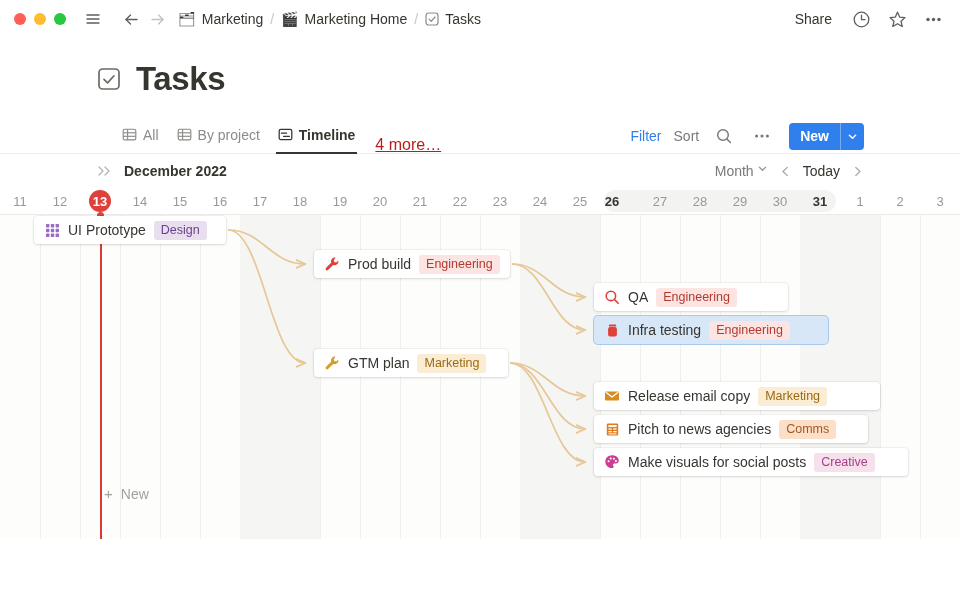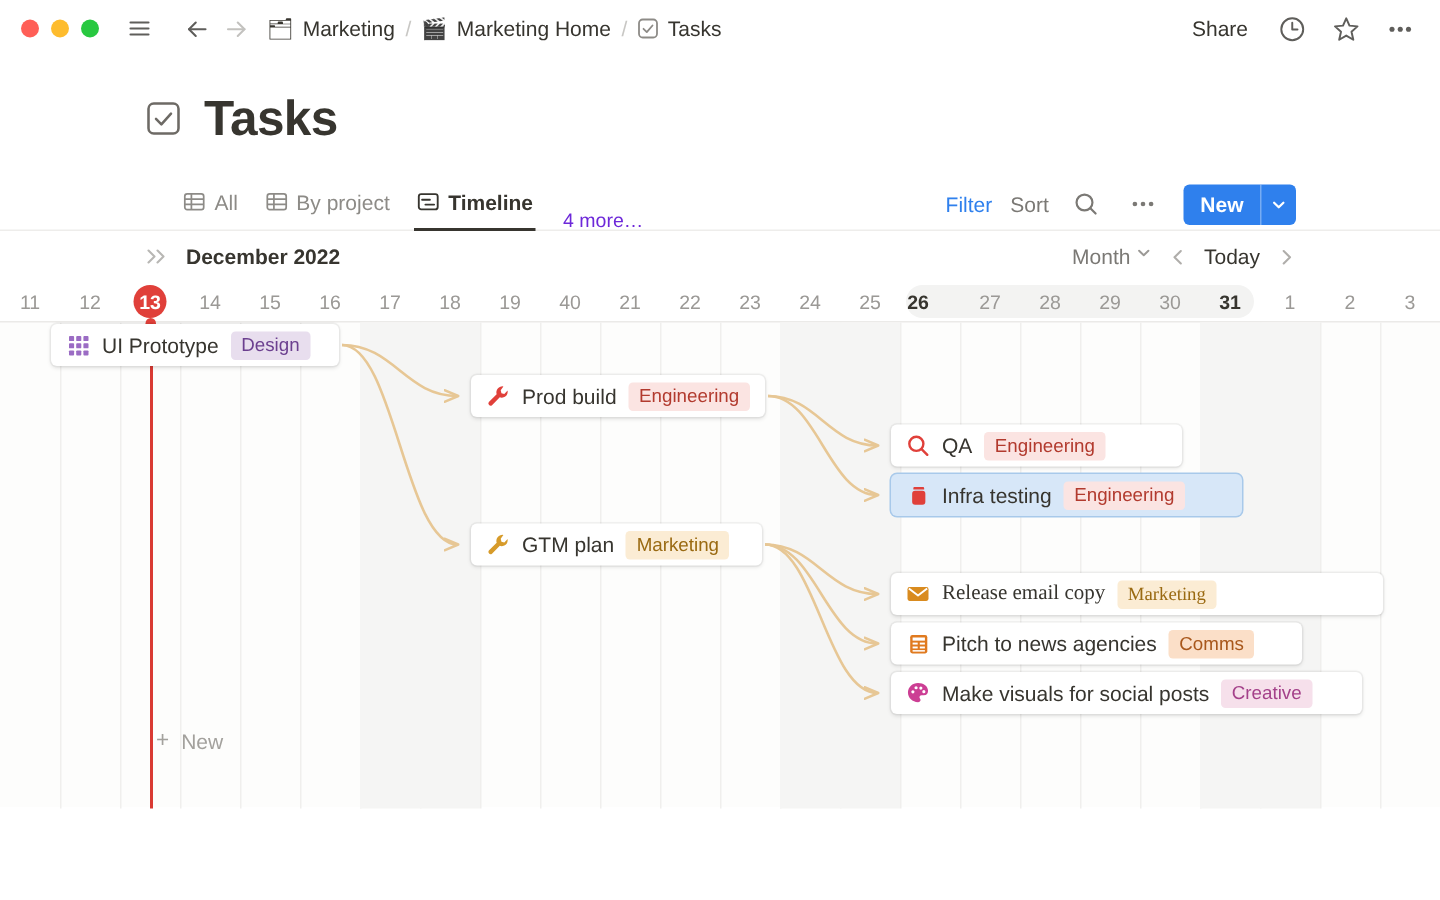--- a/index.html
+++ b/index.html
@@ -65,21 +65,21 @@
   }
   .tabs { display: flex; align-items: flex-end; gap: 14px; height: 36px; }
   .tab {
     display: flex; align-items: center; gap: 6px;
     font-size: 14px; color: #8d8b87;
     height: 36px; padding: 0 2px;
     border-bottom: 2px solid transparent;
   }
   .tab.active { color: #37352f; font-weight: bold; border-bottom-color: #37352f; }
   .tab .t-ico { width: 15px; height: 15px; display: flex; align-items: center; justify-content: center; }
-  .tab-more { font-size: 13px; color: #6d28d9; margin-left: 4px; }
+  .tab-more { font-size: 16px; color: #b91c1c; margin-left: 4px; text-decoration: underline; }
 
   .view-actions {
     position: absolute; right: 96px; top: 0; height: 36px;
     display: flex; align-items: center; gap: 12px;
   }
   .act { font-size: 14px; color: #7b7975; }
   .act.blue { color: #2f80ed; }
   .new-btn {
     display: flex; align-items: stretch;
     background: #2f80ed; color: #fff; border-radius: 4px;
@@ -402,21 +402,21 @@
       <div class="daycell" style="left: 240px; width: 40px;">
         <span class="num">17</span>
       </div>
       <div class="daycell" style="left: 280px; width: 40px;">
         <span class="num">18</span>
       </div>
       <div class="daycell" style="left: 320px; width: 40px;">
         <span class="num">19</span>
       </div>
       <div class="daycell" style="left: 360px; width: 40px;">
-        <span class="num">40</span>
+        <span class="num">20</span>
       </div>
       <div class="daycell" style="left: 400px; width: 40px;">
         <span class="num">21</span>
       </div>
       <div class="daycell" style="left: 440px; width: 40px;">
         <span class="num">22</span>
       </div>
       <div class="daycell" style="left: 480px; width: 40px;">
         <span class="num">23</span>
       </div>
@@ -551,21 +551,21 @@
         <div class="card selected" style="left: 594px; top: 101px; width: 234px;">
           <span class="c-ico">
             <svg width="15" height="15" viewBox="0 0 15 15">
               <path d="M4.6 1.6h5.8a.7.7 0 0 1 .7.7v1.1H3.9V2.3a.7.7 0 0 1 .7-.7z" fill="#e0403a"></path>
               <rect x="3.1" y="4.1" width="8.8" height="9.4" rx="2" fill="#e0403a"></rect>
             </svg>
           </span>
           <span class="c-name">Infra testing</span>
           <span class="tag eng">Engineering</span>
         </div>
-        <div class="card" style="left: 594px; top: 167px; width: 328px; font-family: Liberation Serif, serif;">
+        <div class="card" style="left: 594px; top: 167px; width: 286px;">
           <span class="c-ico">
             <svg width="16" height="16" viewBox="0 0 16 16">
               <rect x="1" y="3.4" width="14" height="9.2" rx="1.4" fill="#d98b1f"></rect>
               <polyline points="1.9,4.3 8,9 14.1,4.3" fill="none" stroke="#fff" stroke-width="1.3" stroke-linejoin="round"></polyline>
             </svg>
           </span>
           <span class="c-name">Release email copy</span>
           <span class="tag marketing">Marketing</span>
         </div>
         <div class="card" style="left: 594px; top: 200px; width: 274px;">

